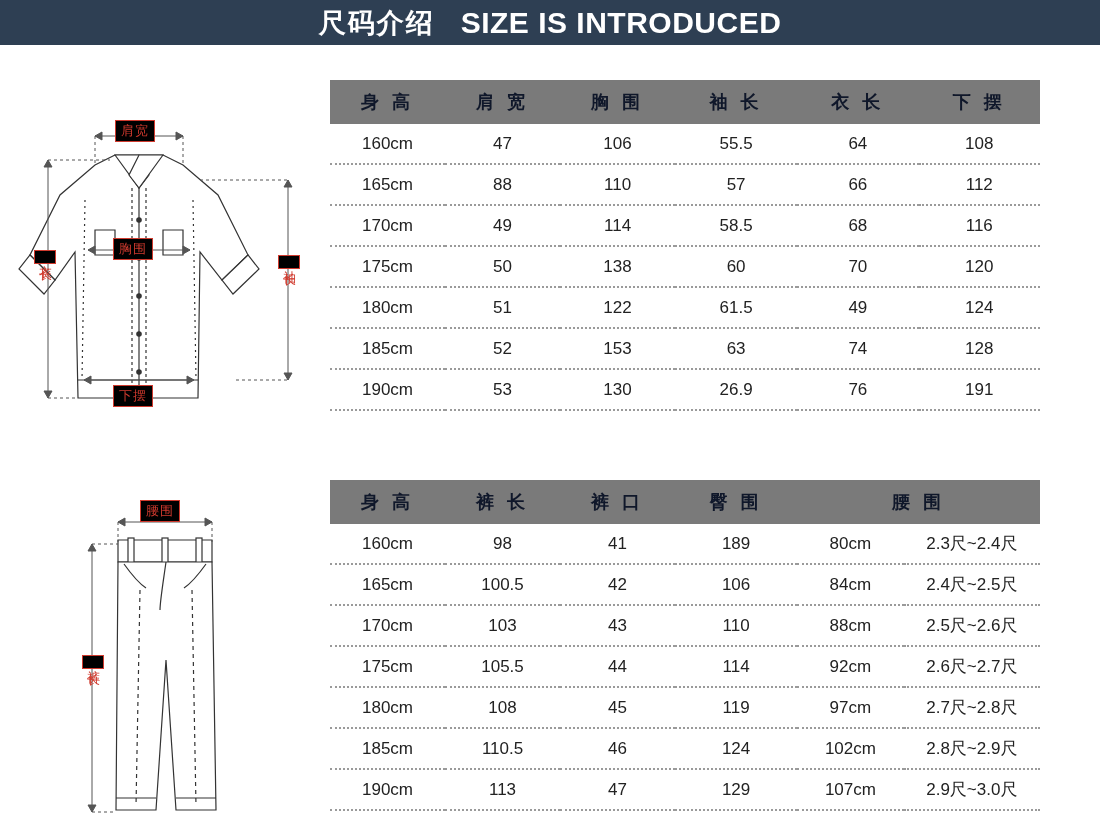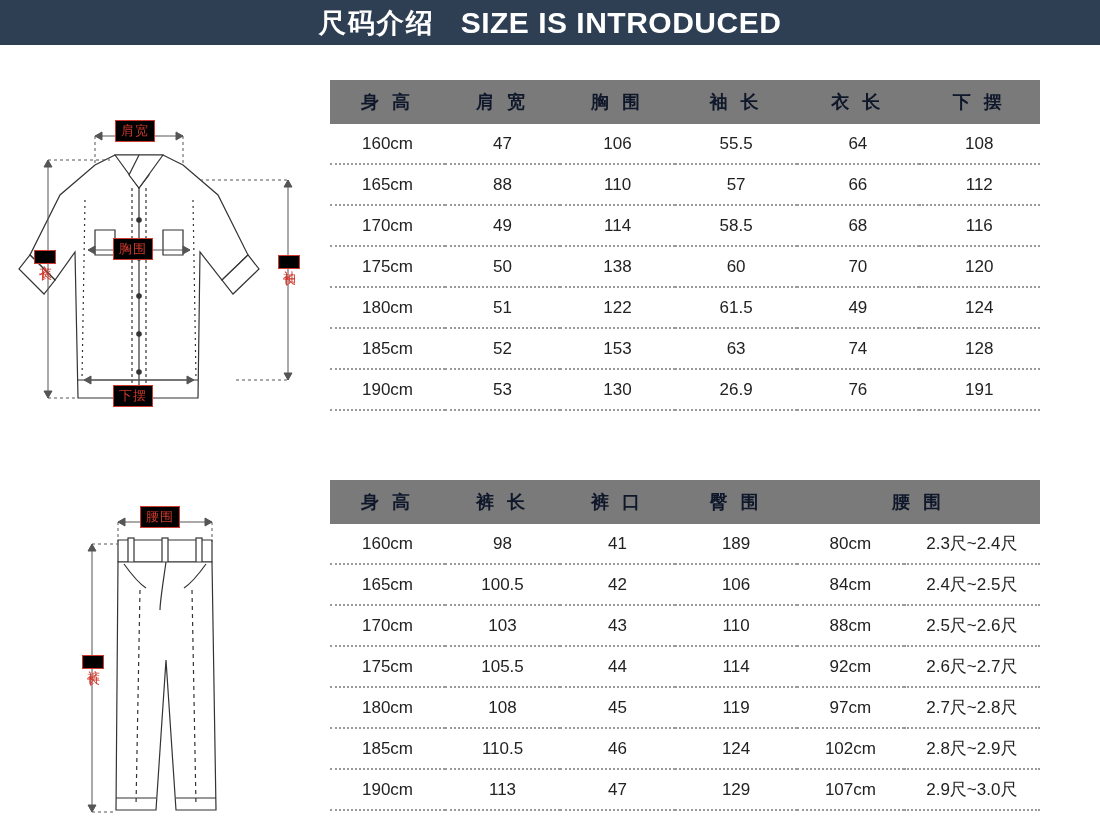--- a/index.html
+++ b/index.html
@@ -293,21 +293,21 @@
           <line x1="118" y1="42" x2="118" y2="62" stroke-dasharray="3 3"></line>
           <line x1="212" y1="42" x2="212" y2="62" stroke-dasharray="3 3"></line>
 
           <line x1="92" y1="64" x2="92" y2="332"></line>
           <path d="M92 64 l-4 7 h8 z" fill="#555"></path>
           <path d="M92 332 l-4 -7 h8 z" fill="#555"></path>
           <line x1="92" y1="64" x2="118" y2="64" stroke-dasharray="3 3"></line>
           <line x1="92" y1="332" x2="116" y2="332" stroke-dasharray="3 3"></line>
         </g>
       </svg>
-      <div class="lbl" style="left:140px; top:26px;">腰围</div>
+      <div class="lbl" style="left:140px; top:20px;">腰围</div>
       <div class="lbl v" style="left:82px; top:175px;">裤长</div>
     </div>
 
     <div class="tablewrap">
       <table class="size">
         <colgroup>
           <col style="width:16.2%">
             <col style="width:16.2%">
             <col style="width:16.2%">
           <col style="width:17.2%">

